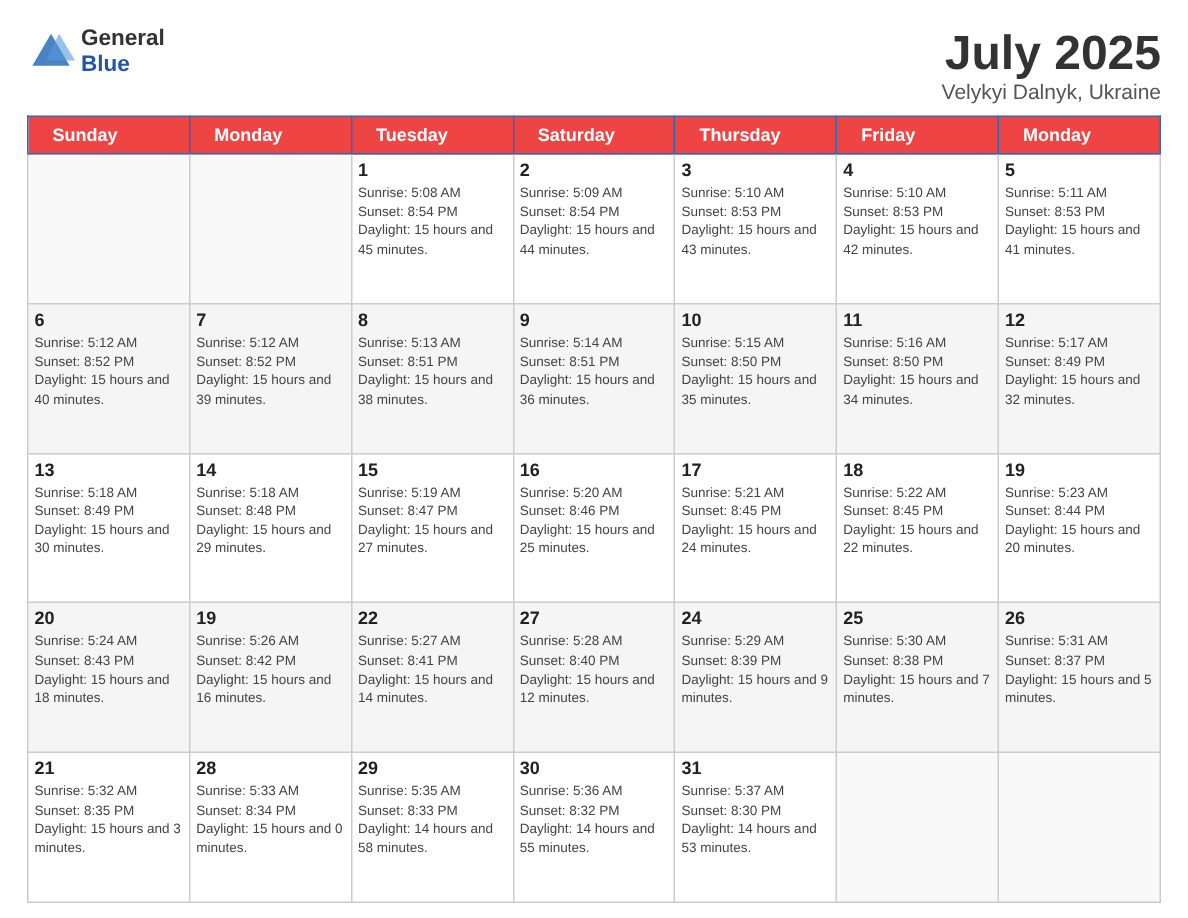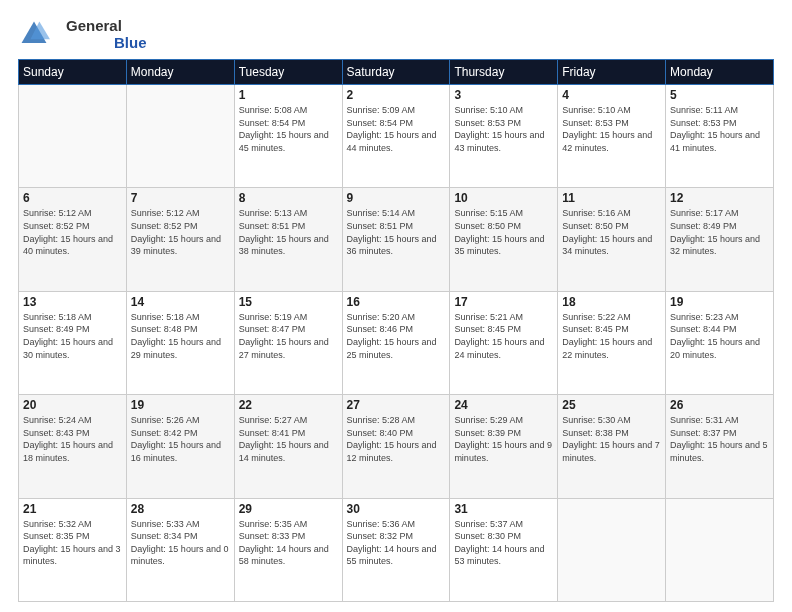--- a/index.html
+++ b/index.html
@@ -18,38 +18,37 @@
       flex-direction: column;
     }
     .header {
       display: flex;
       justify-content: space-between;
       align-items: flex-start;
       margin-bottom: 8px;
     }
     .logo {
       display: flex;
-      align-items: flex-start;
-      gap: 16px;
+      align-items: center;
+      gap: 4px;
     }
     .logo-text {
       display: flex;
       flex-direction: column;
       line-height: 1.1;
     }
     .logo-general {
       font-size: 15px;
       font-weight: bold;
       color: #333;
     }
     .logo-blue {
       font-size: 15px;
       font-weight: bold;
       color: #2255aa;
-      margin-left: 48px;
     }
     .logo-icon {
       width: 32px;
       height: 32px;
     }
     .title-block {
       text-align: right;
     }
     .title-month {
       font-size: 32px;
@@ -62,25 +61,25 @@
       color: #555;
     }
     .calendar {
       flex: 1;
       border: 1px solid #ccc;
       border-collapse: collapse;
       width: 100%;
       table-layout: fixed;
     }
     .calendar th {
-      background-color: #0f172a;
+      background-color: #ef4444;
       color: #fff;
       font-size: 12px;
-      font-weight: normal;
-      padding: 5px 4px;
+      font-weight: bold;
+      padding: 5px 16px;
       text-align: left;
       border: 1px solid #2a6db5;
     }
     .calendar td {
       vertical-align: top;
       border: 1px solid #ccc;
       padding: 3px 4px;
       font-size: 9.5px;
       color: #333;
       height: 82px;
@@ -113,20 +112,22 @@
       <svg class="logo-icon" viewBox="0 0 36 36">
         <polygon points="18,4 32,28 4,28" fill="#2a6db5" opacity="0.85"></polygon>
         <polygon points="24,4 36,24 14,24" fill="#5599dd" opacity="0.6"></polygon>
       </svg>
       <div class="logo-text">
         <span class="logo-general">General</span>
         <span class="logo-blue">Blue</span>
       </div>
     </div>
     <div class="title-block">
+      <div class="title-month">July 2025</div>
+      <div class="title-location">Velykyi Dalnyk, Ukraine</div>
     </div>
   </div>
 
   <table class="calendar">
     <thead>
       <tr>
         <th>Sunday</th>
         <th>Monday</th>
         <th>Tuesday</th>
         <th>Saturday</th>

